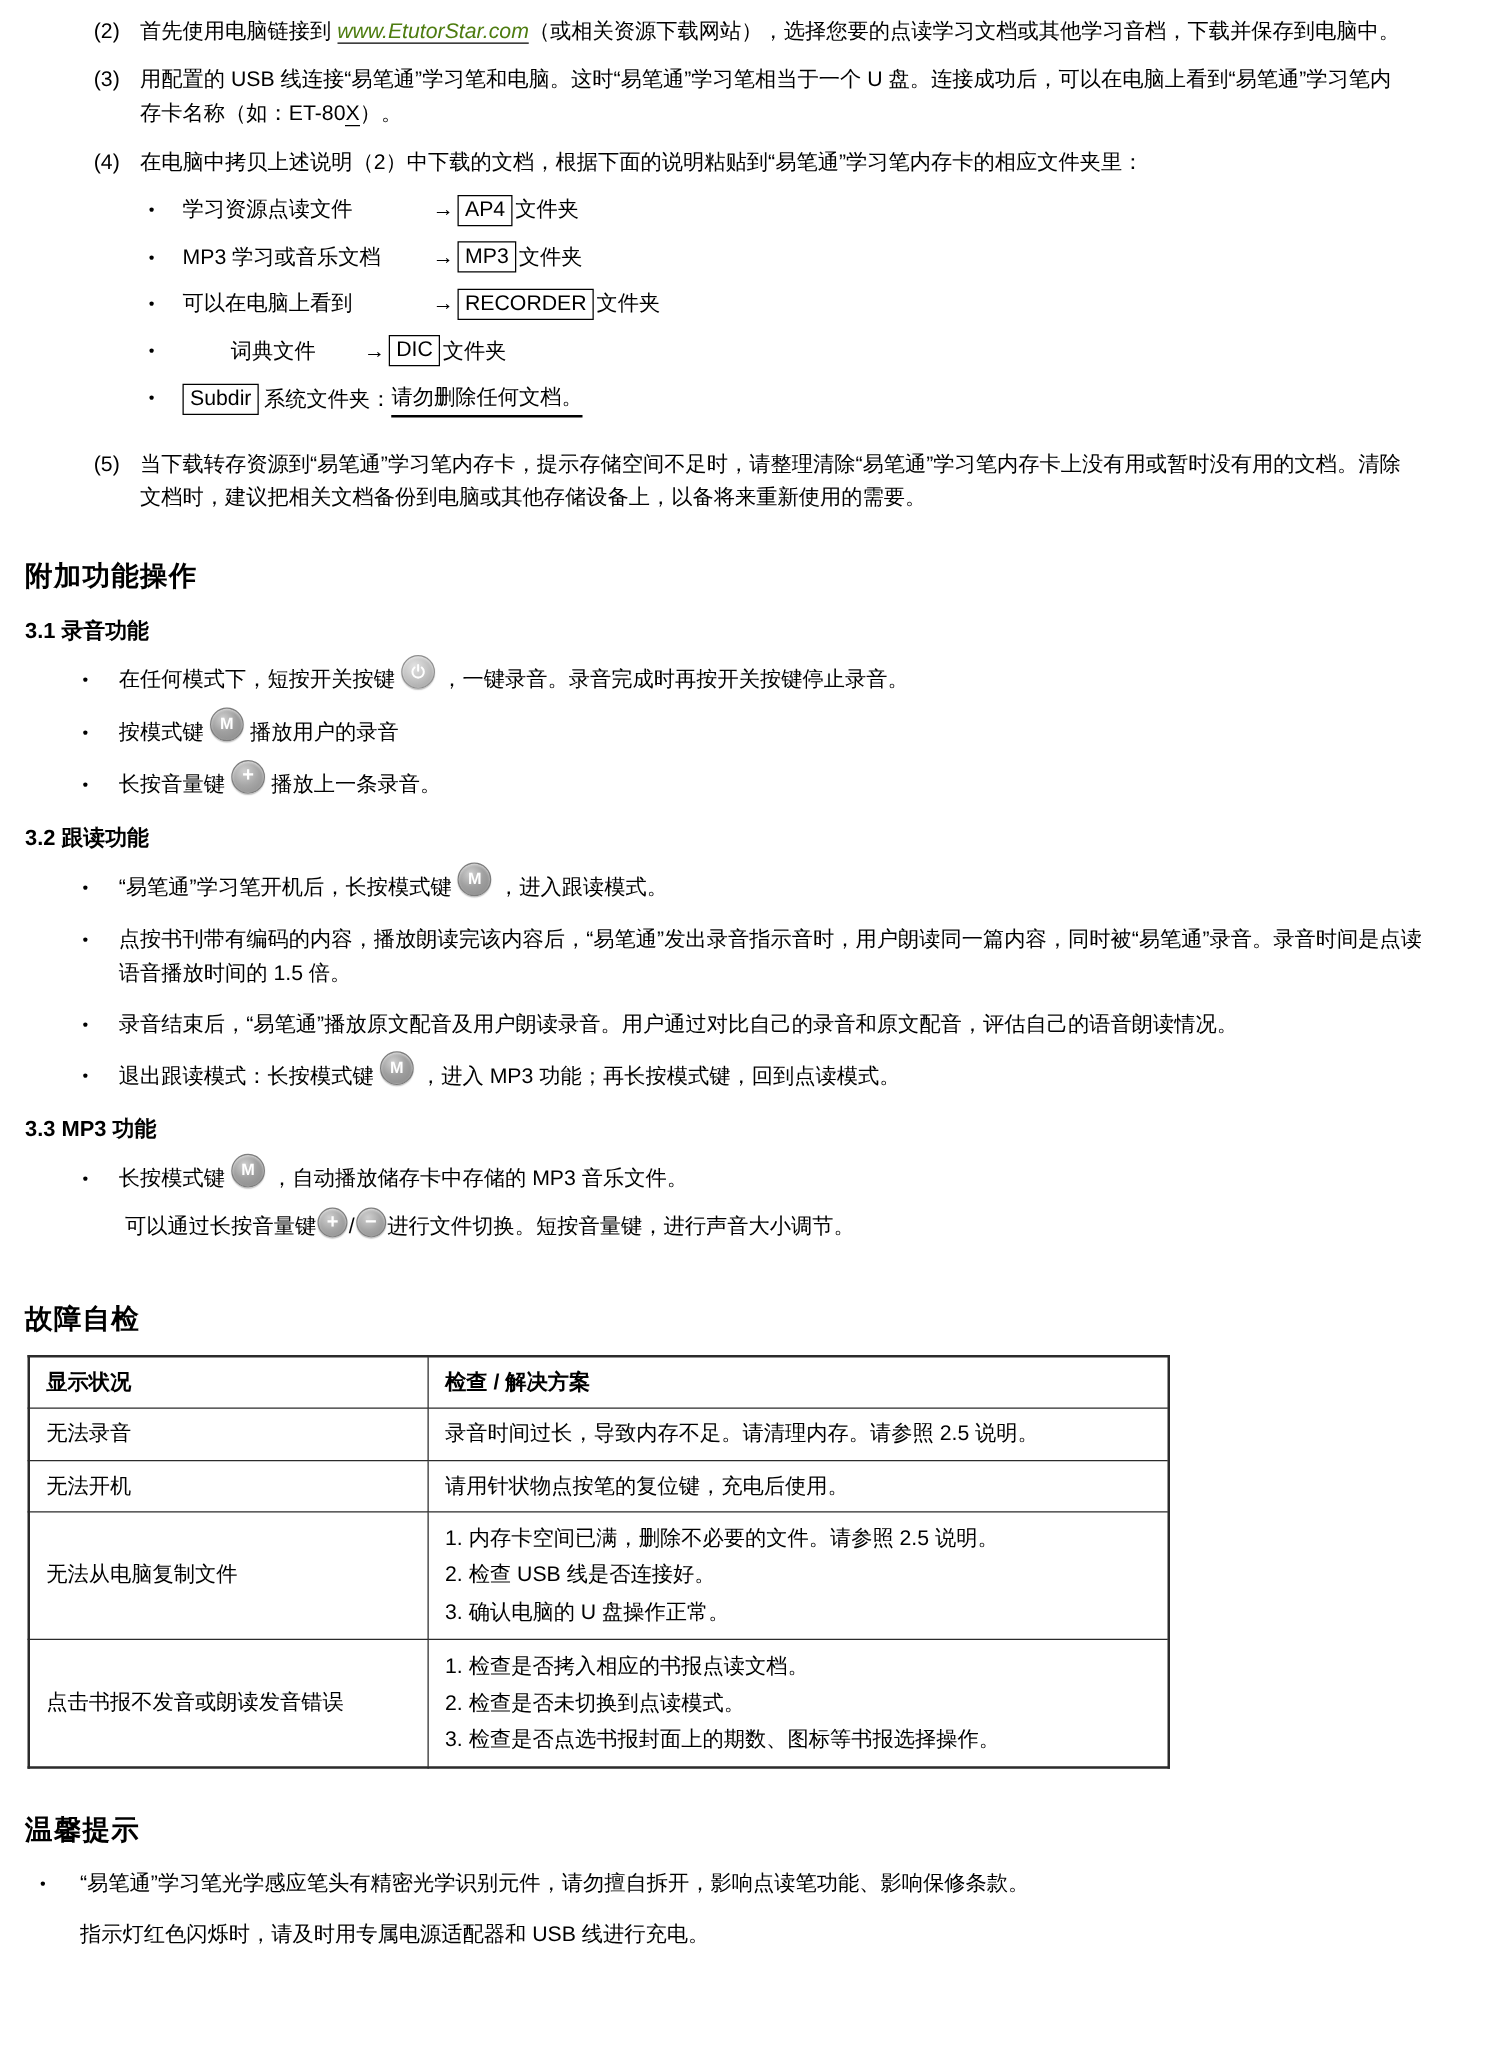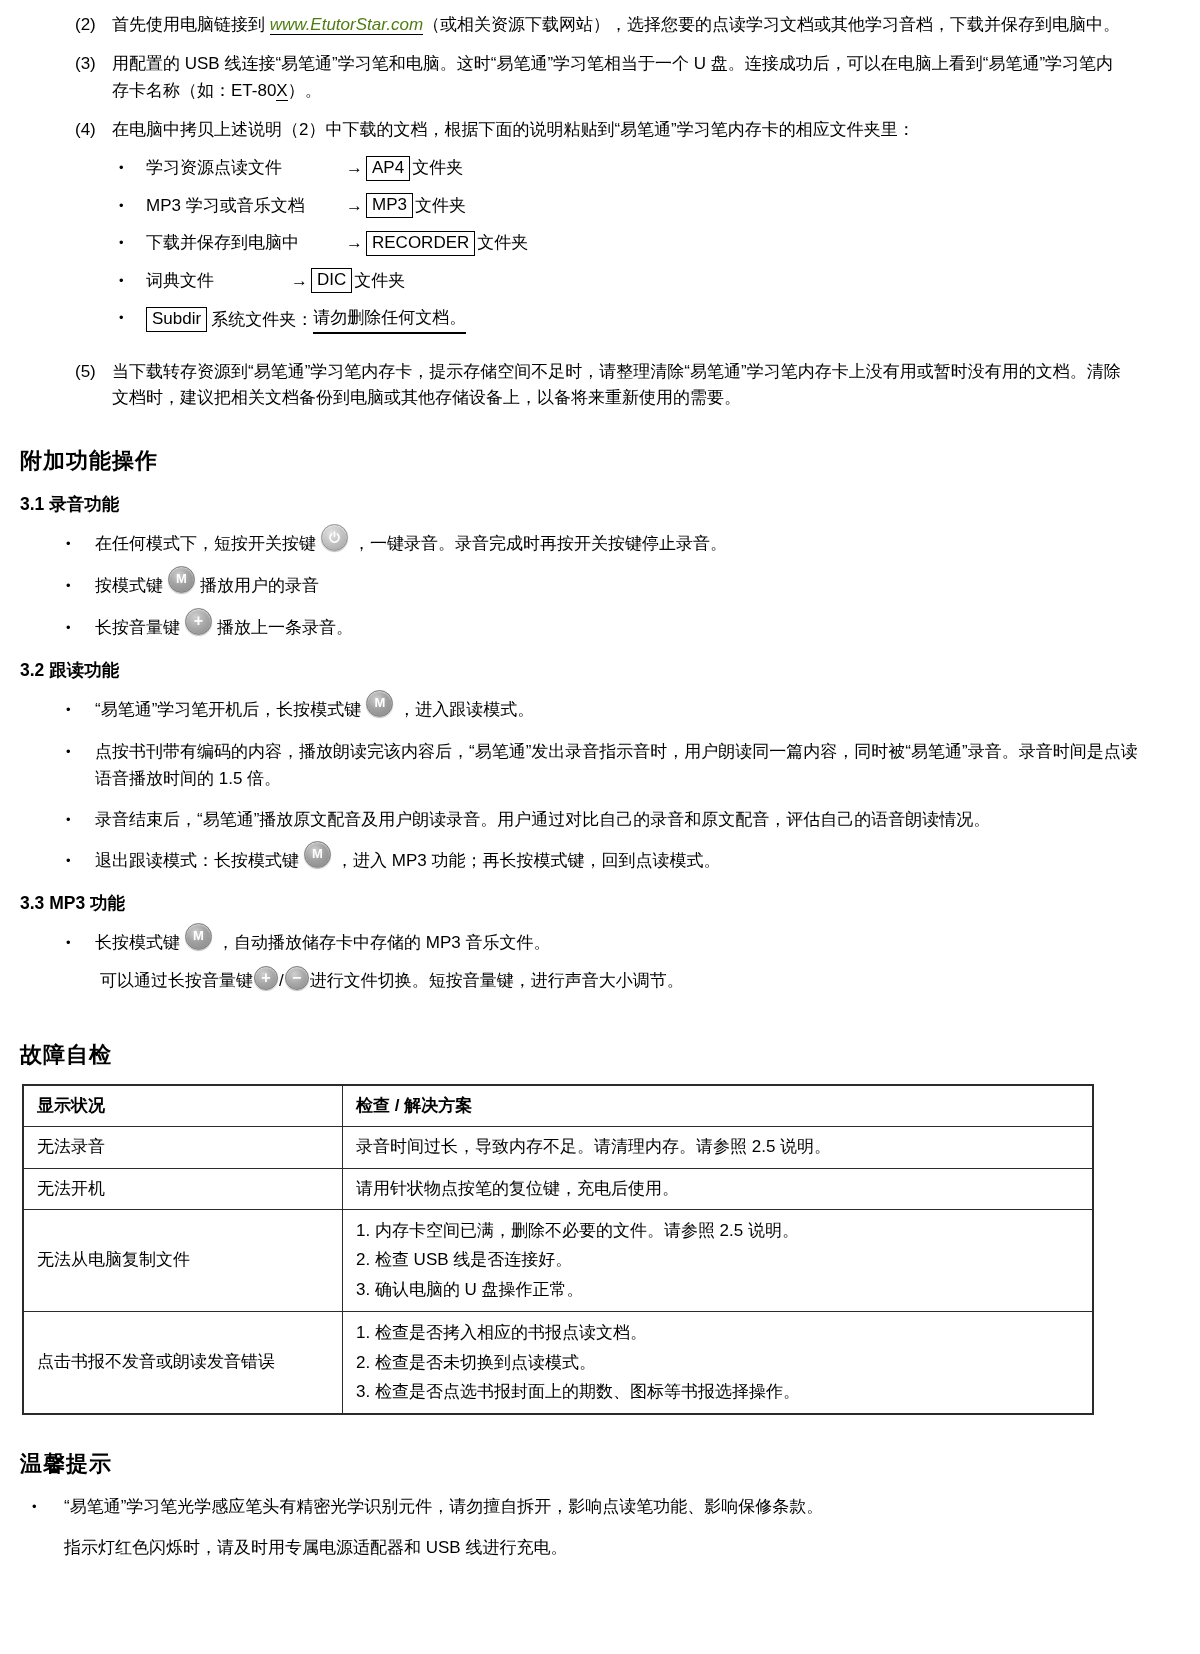--- a/index.html
+++ b/index.html
@@ -13,37 +13,37 @@
   .step-num{flex:0 0 37px;}
   .step-body{flex:1;}
   .link{color:#4d7c0f;text-decoration:none;border-bottom:1.6px solid #000;cursor:pointer;font-style:italic;}
   .u{border-bottom:1.6px solid #000;}
   .warn-underline{border-bottom:2px solid #000;padding-bottom:1px;}
   .folder-list{margin:12px 0 2px 0;}
   .folder-item{position:relative;display:flex;align-items:center;padding-left:34px;margin-bottom:12px;line-height:1.5;}
   .dot{position:absolute;font-size:13px;line-height:1;}
   .folder-item .dot{left:7px;top:6px;}
   .folder-label{width:200px;}
-  .folder-item:nth-child(4) .folder-label{width:145px;}
+  .folder-item:nth-child(4) .folder-label{width:145px;text-align:center;}
   .arrow{margin-right:1px;}
   .folder-box{display:inline-block;border:1.6px solid #000;padding:0 5px;line-height:1.35;margin:0 2px;}
   .folder-subdir .folder-box{margin-left:0;margin-right:4px;}
   h1{font-size:22px;font-weight:bold;margin:34px 0 0 20px;letter-spacing:1px;}
   .sub-title{font-size:17.5px;font-weight:bold;margin:16px 0 0 20px;}
   .sec-bullet{position:relative;padding-left:95px;padding-right:60px;margin-top:14px;line-height:1.6;}
   .sec-bullet > .dot{left:66px;top:7px;}
   .key{display:inline-flex;align-items:center;justify-content:center;width:25px;height:25px;border-radius:50%;
        vertical-align:middle;position:relative;top:-7px;margin:0 5px;color:#fff;font-weight:bold;font-size:13px;
        box-shadow:inset 0 1px 2px rgba(255,255,255,.6), 0 1px 1px rgba(0,0,0,.25);}
   .key-power{background:radial-gradient(circle at 38% 32%, #e2e2e2 0%, #bdbdbd 55%, #9d9d9d 100%);border:1px solid #8f8f8f;}
   .key-mode{background:radial-gradient(circle at 38% 32%, #cfcfcf 0%, #a0a0a0 45%, #878787 100%);border:1px solid #7d7d7d;}
   .key-vol{background:radial-gradient(circle at 38% 32%, #cfcfcf 0%, #a6a6a6 50%, #8b8b8b 100%);border:1px solid #7d7d7d;font-size:16px;}
   .key-sm{width:22px;height:22px;top:-4px;margin:0 1px;}
   .note-line{padding-left:100px;margin-top:10px;line-height:1.6;}
-  table{border-collapse:collapse;margin:14px 20px 0 22px;width:1072px;border:2px solid #2b2b2b;table-layout:fixed;}
+  table{border-collapse:collapse;margin:14px 20px 0 22px;width:914px;border:2px solid #2b2b2b;table-layout:fixed;}
   th,td{border:1px solid #2b2b2b;padding:6px 13px;text-align:left;vertical-align:middle;font-weight:normal;line-height:1.65;}
   th{font-weight:bold;}
   .col-symptom{width:292px;}
   .sol-line{line-height:1.75;}
   .h-trouble{margin-top:46px;}
   .h-tips{margin-top:34px;}
   .tip-bullet{position:relative;padding-left:64px;padding-right:60px;margin-top:15px;line-height:1.55;}
   .tip-bullet > .dot{left:32px;top:6px;}
   .pwr-svg{display:block;}
 </style>
@@ -79,21 +79,21 @@
         <div class="folder-item">
           <span class="dot">•</span>
           <span class="folder-label">MP3 学习或音乐文档</span>
           <span class="arrow">→</span>
           <span class="folder-box">MP3</span>
           <span>文件夹</span>
         </div>
 
         <div class="folder-item">
           <span class="dot">•</span>
-          <span class="folder-label">下载并保存到电脑中</span>
+          <span class="folder-label">可以在电脑上看到</span>
           <span class="arrow">→</span>
           <span class="folder-box">RECORDER</span>
           <span>文件夹</span>
         </div>
 
         <div class="folder-item">
           <span class="dot">•</span>
           <span class="folder-label">词典文件</span>
           <span class="arrow">→</span>
           <span class="folder-box">DIC</span>

